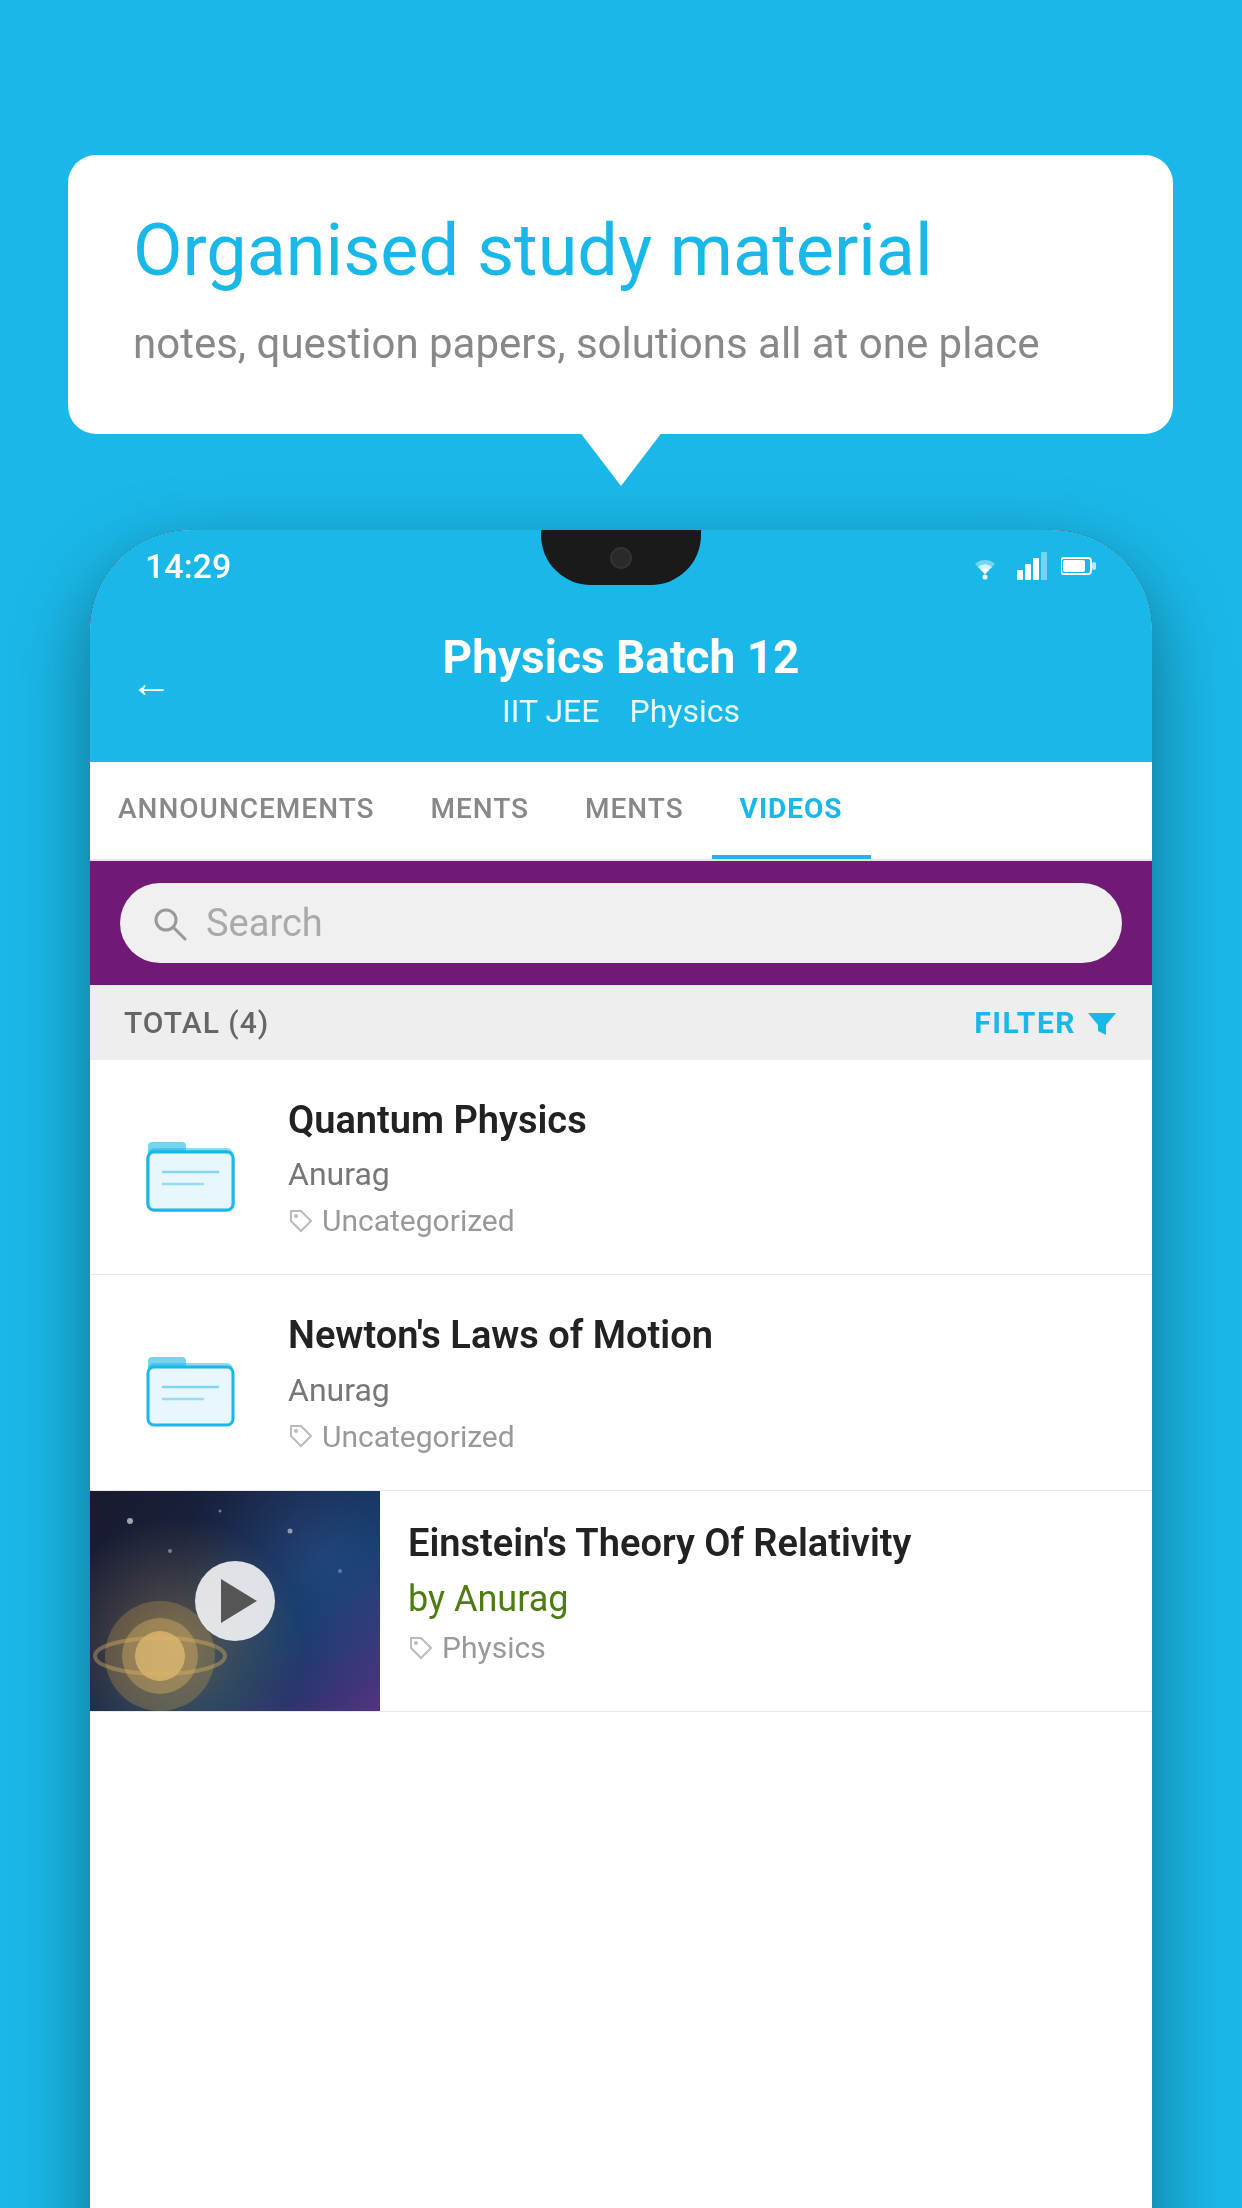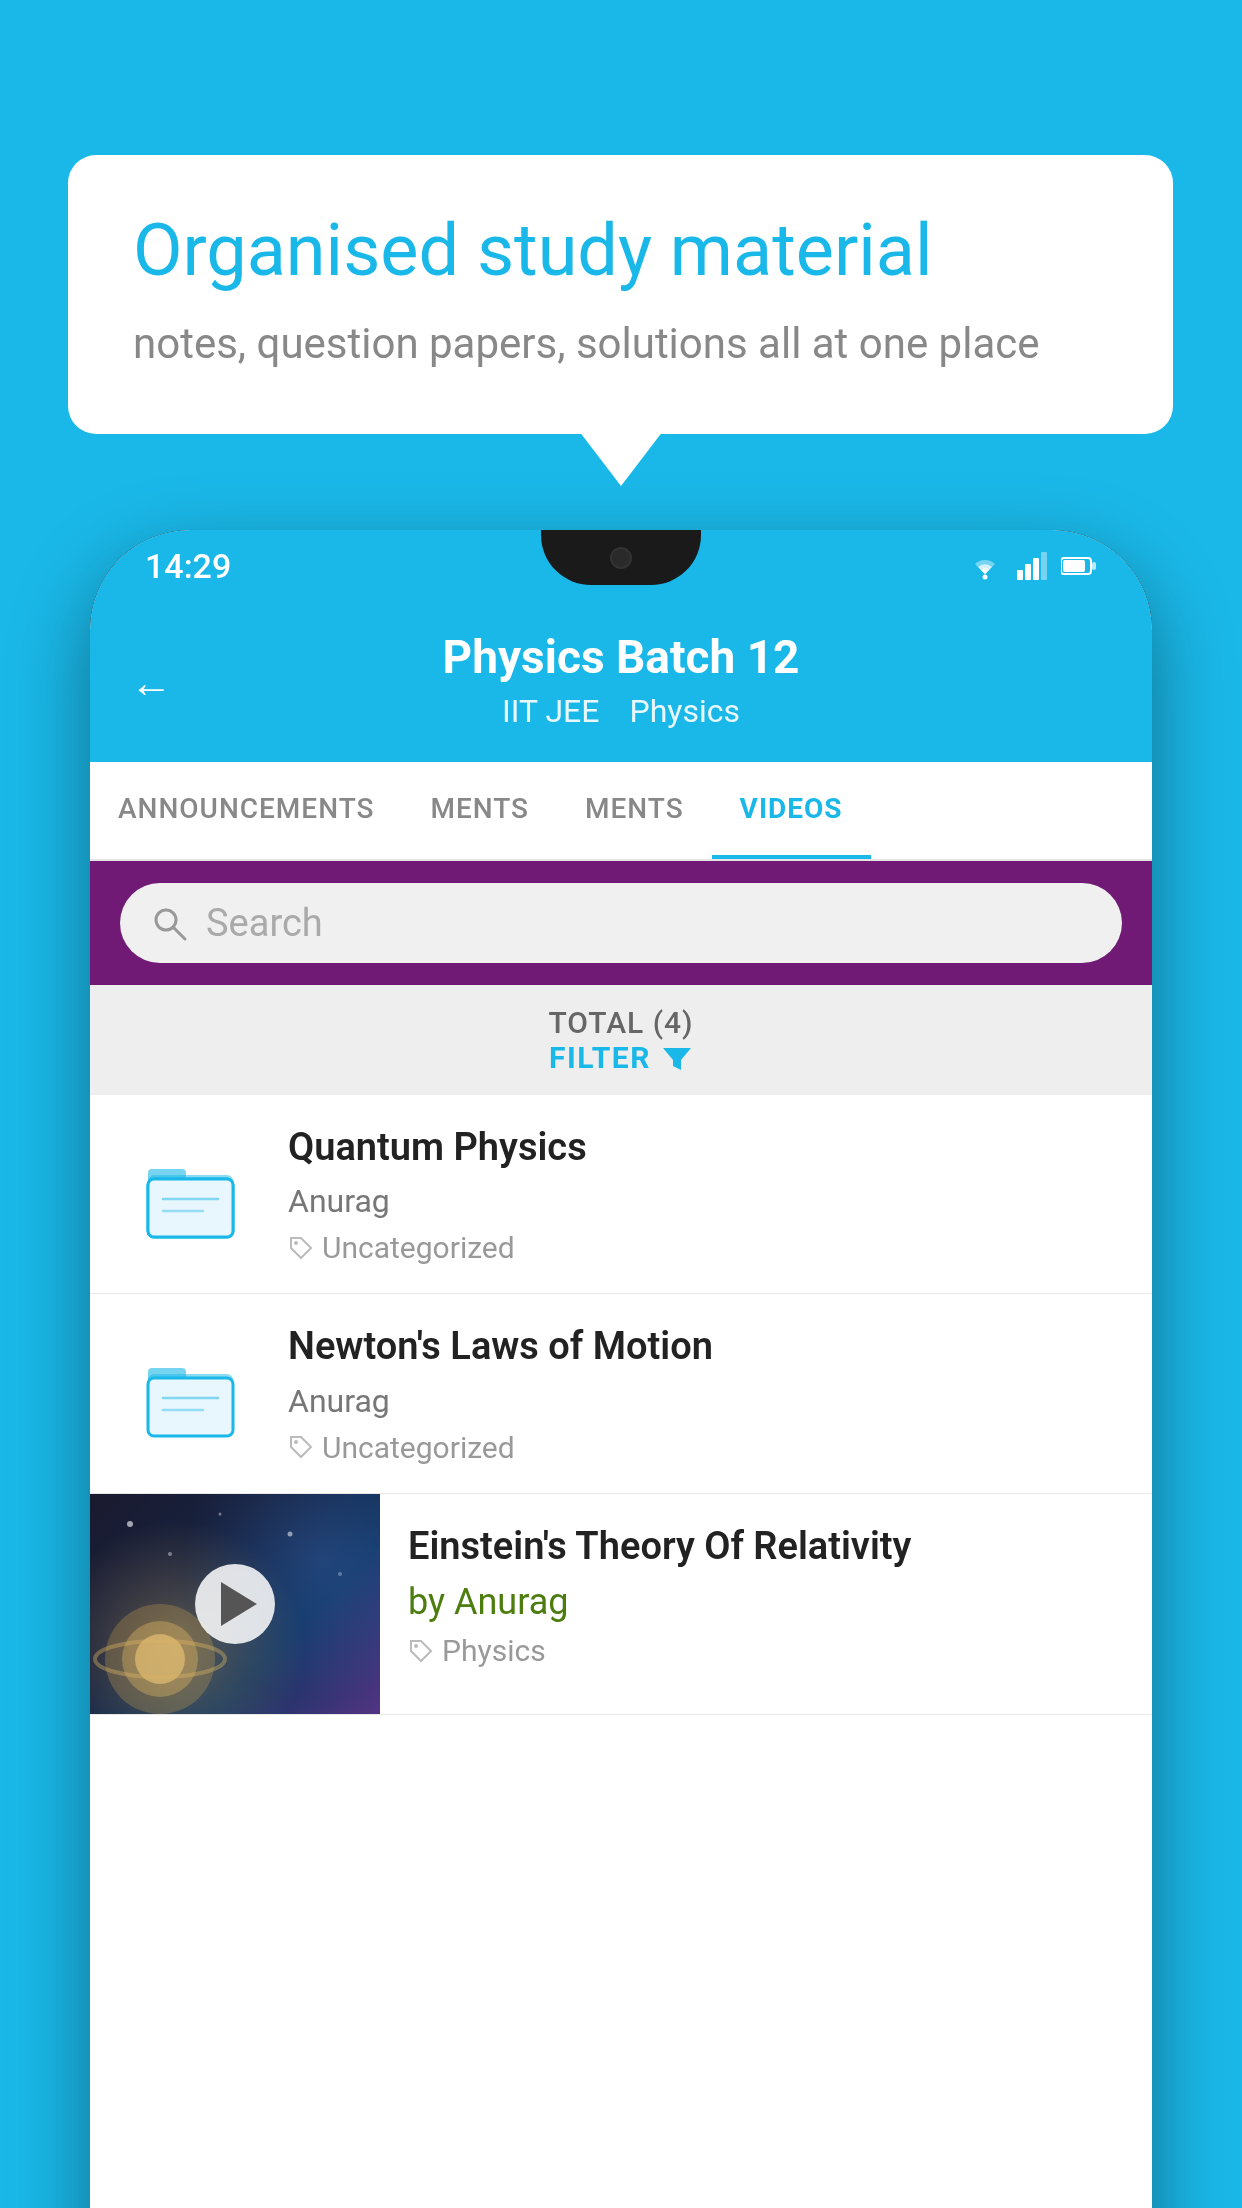--- a/index.html
+++ b/index.html
@@ -245,21 +245,20 @@
     }
 
     
     .filter-bar {
       background: #eeeeee;
       display: flex;
       justify-content: space-between;
       align-items: center;
       padding: 20px 34px;
       flex-shrink: 0;
-      flex-direction: column;
     }
 
     .total-count {
       color: #666;
       font-size: 30px;
       font-weight: 500;
       letter-spacing: 1px;
     }
 
     .filter-btn {
@@ -276,21 +275,21 @@
     
     .video-list {
       flex: 1;
       overflow-y: auto;
       background: white;
     }
 
     .video-item {
       display: flex;
       align-items: center;
-      padding: 28px 30px;
+      padding: 36px 30px;
       border-bottom: 1px solid #e8e8e8;
       gap: 28px;
       cursor: pointer;
     }
 
     .folder-icon-container {
       width: 140px;
       height: 140px;
       flex-shrink: 0;
       display: flex;

